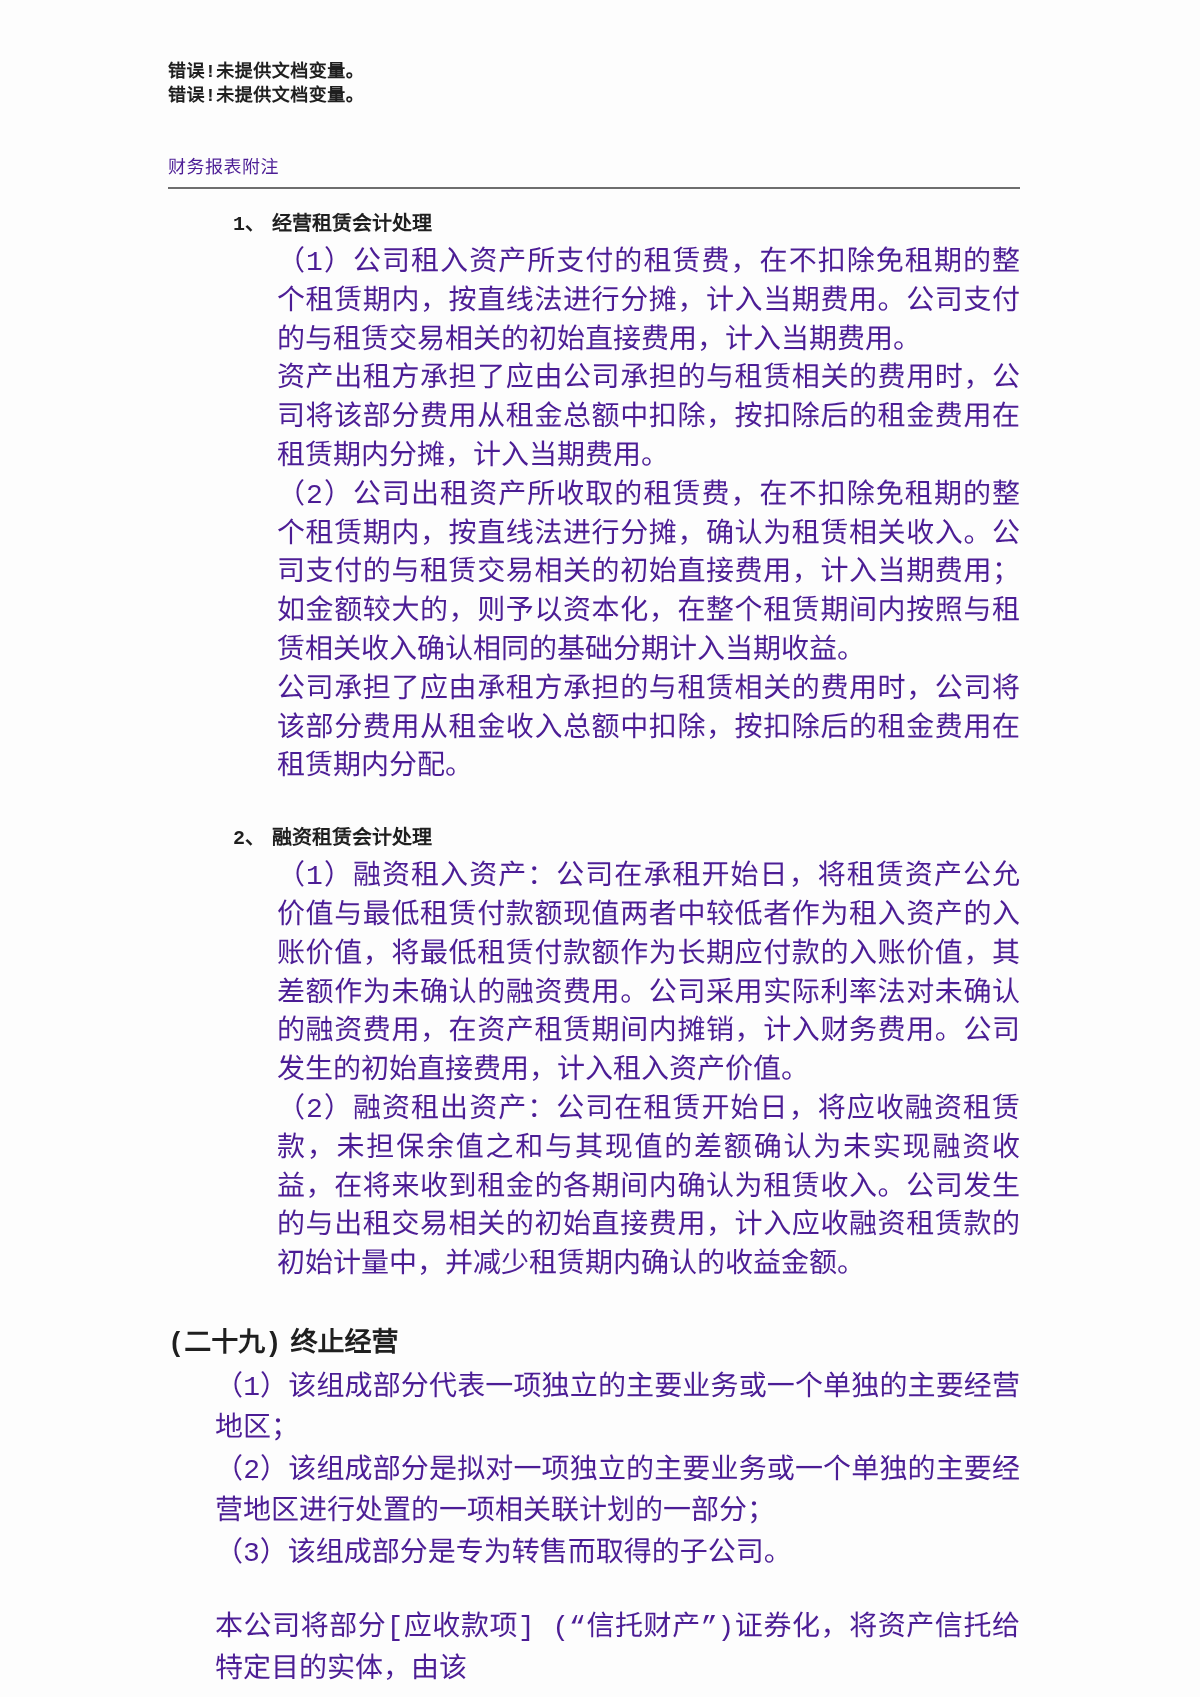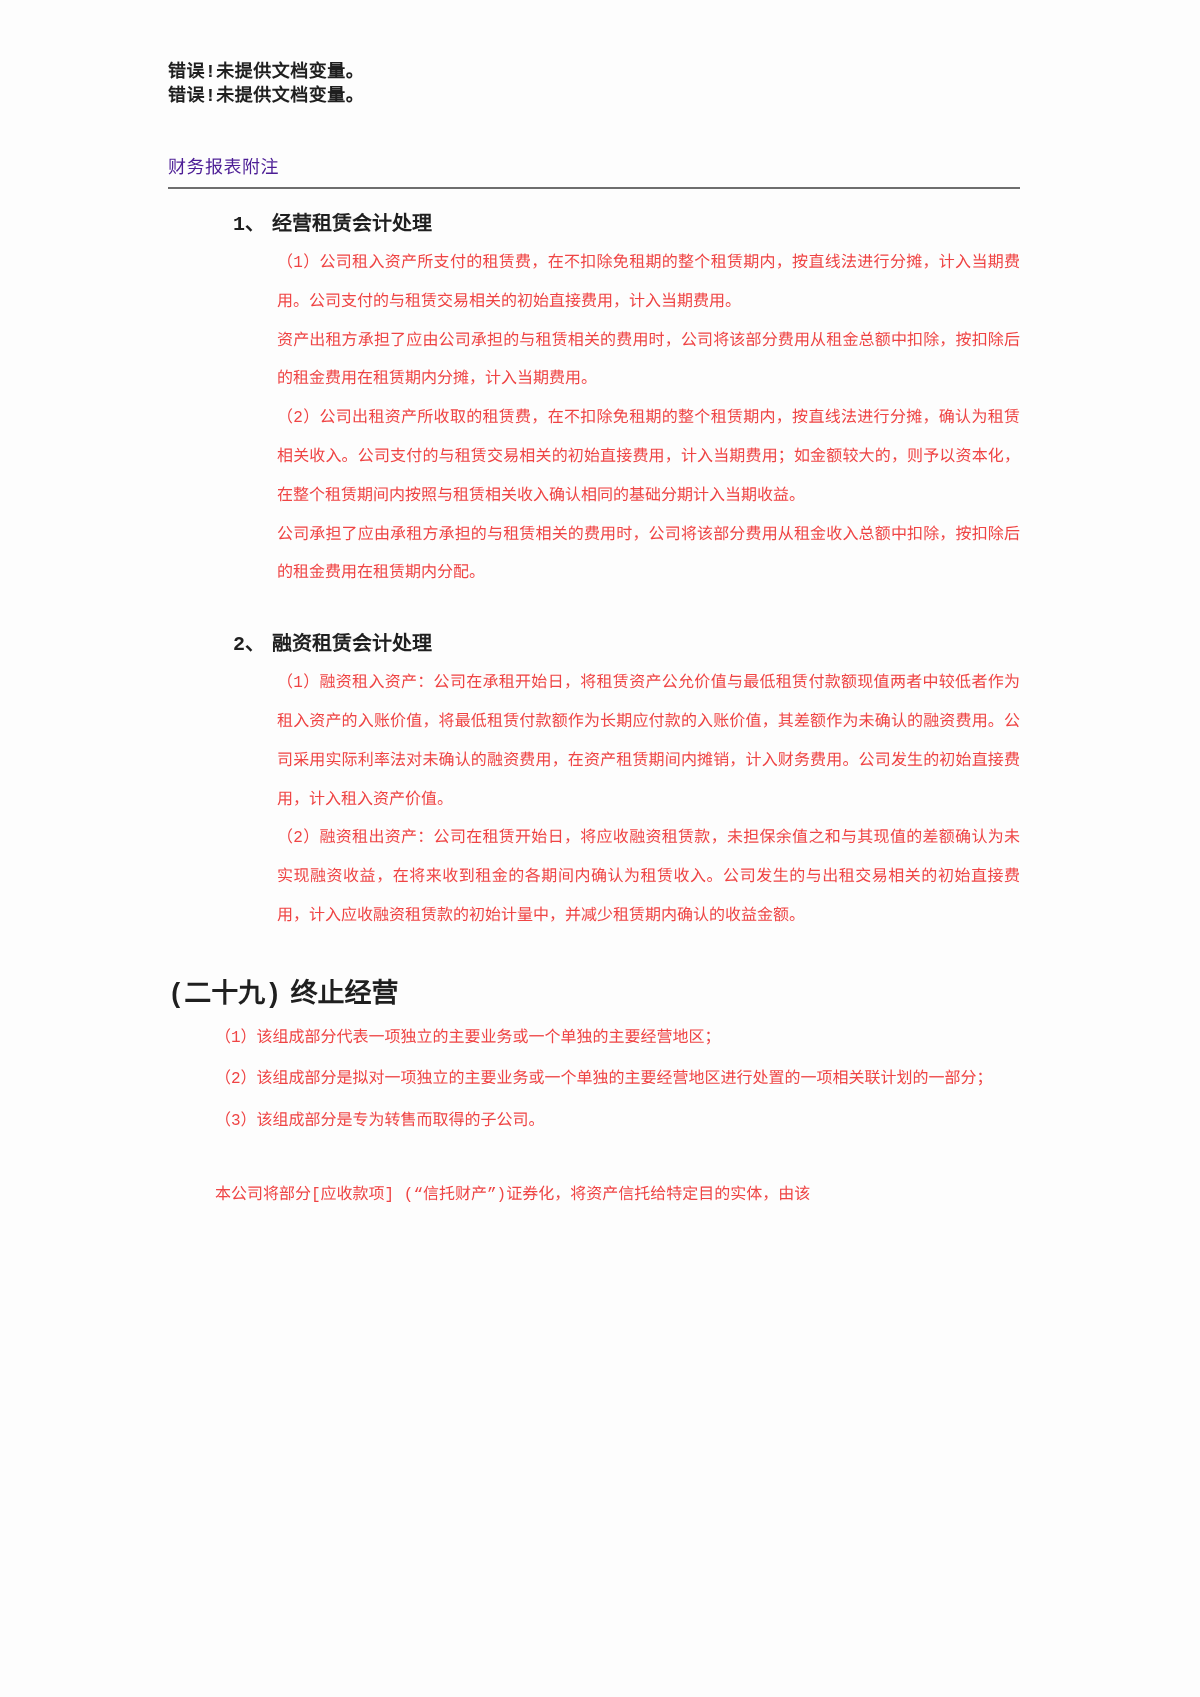--- a/index.html
+++ b/index.html
@@ -45,25 +45,25 @@
 
   
   .sec-head {
     font-size: 20px;
     font-weight: bold;
     line-height: 39px;
     white-space: nowrap;
   }
   p.body {
     margin: 0;
-    font-size: 16px;
+    font-size: 28px;
     line-height: 38.8px;
     text-align: justify;
     text-justify: inter-character;
-    color: #ef4444;
+    color: #4c1d95;
   }
 
   
   .sec-arabic .sec-num {
     display: inline-block;
     margin-left: 65px;
     min-width: 39px;
   }
   .sec-arabic p.body {
     margin-left: 109px;

